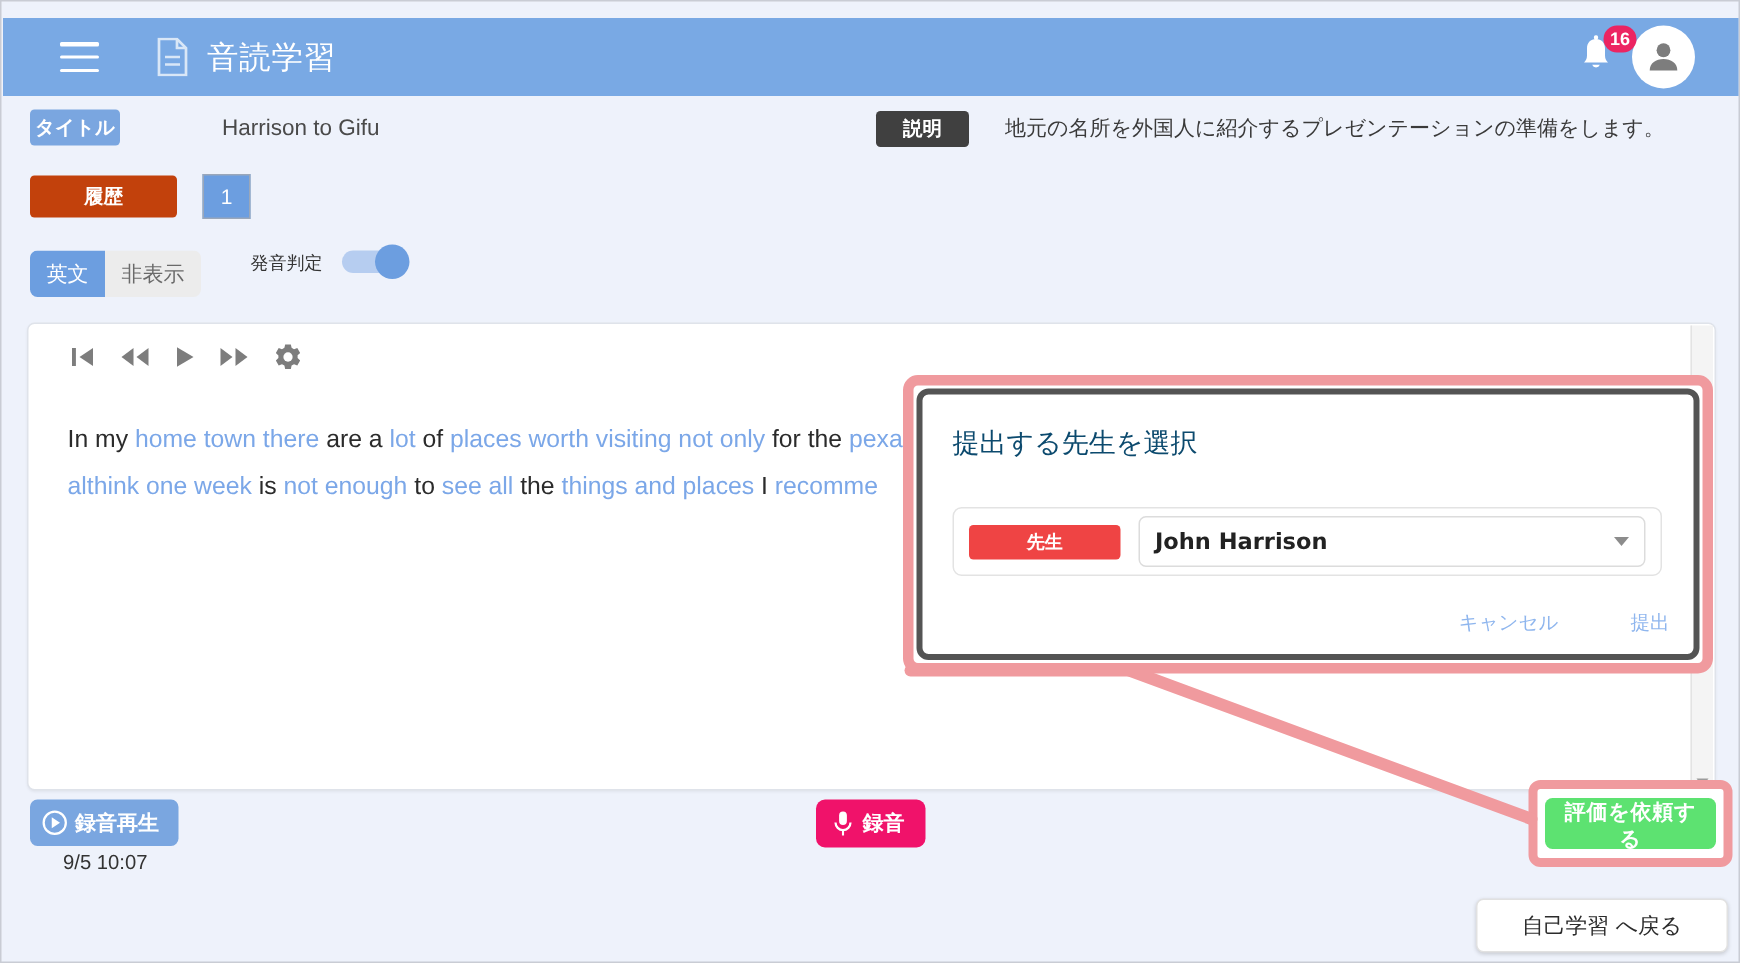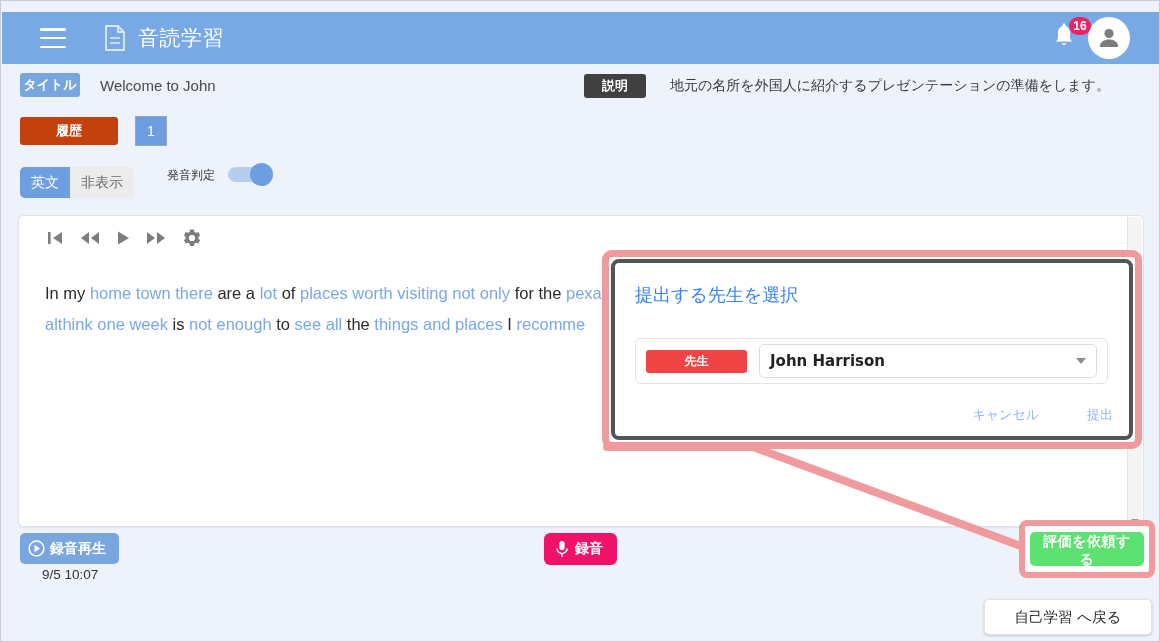--- a/index.html
+++ b/index.html
@@ -59,21 +59,21 @@
     display: inline-flex; align-items: center; justify-content: center;
     color: #ffffff; font-size: 13px; font-weight: bold;
     border-radius: 3px; height: 24px;
     font-family: "DejaVu Sans", "Liberation Sans", sans-serif;
   }
   .chip-title { background: #7aa6e0; width: 60px; }
   .chip-desc  { background: #404040; width: 62px; }
   .chip-hist  { background: #c2410c; width: 98px; height: 28px; font-size: 13px; text-align: center; }
   .chip-teacher { background: #ef4444; width: 101px; height: 23px; font-size: 12px; }
 
-  #row-title { position: absolute; left: 19px; top: 72px; display: flex; align-items: center; }
+  #row-title { position: absolute; left: 19px; top: 72px; display: flex; align-items: center; gap: 48px; }
   #title-value { margin-left: 20px; font-size: 15px; color: #4a4a4a; }
 
   #row-desc { position: absolute; left: 583px; top: 73px; display: flex; align-items: center; }
   #desc-value { margin-left: 24px; font-size: 14px; color: #3a3a3a;
     font-family: "DejaVu Sans", "Liberation Sans", sans-serif; }
 
   #row-hist { position: absolute; left: 19px; top: 115px; display: flex; align-items: center; }
   .hist-num {
     margin-left: 17px; width: 32px; height: 30px; background: #6c9ee0; color: #fff;
     font-size: 14px; display: flex; align-items: center; justify-content: center;
@@ -174,21 +174,21 @@
     border: 7px solid #f09a9e; border-radius: 10px;
     background: #ffffff;
   }
   #dialog {
     position: absolute; left: 610px; top: 258px;
     width: 522px; height: 181px;
     background: #ffffff; border: 4px solid #545454; border-radius: 8px;
   }
   #dialog-title {
     position: absolute; left: 20px; top: 20px;
-    font-size: 18px; color: #3b82f6;
+    font-size: 18px; color: #0c4a6e;
     font-family: "DejaVu Sans", "Liberation Sans", sans-serif;
   }
   #teacher-box {
     position: absolute; left: 20px; top: 75px; width: 473px; height: 46px;
     border: 1px solid #e3e3e3; border-radius: 6px;
     display: flex; align-items: center; padding: 0 10px; gap: 12px;
   }
   #teacher-select {
     flex: 1; height: 34px; border: 1px solid #dcdcdc; border-radius: 5px;
     display: flex; align-items: center; padding: 0 10px;
@@ -243,21 +243,21 @@
         <svg width="26" height="26" viewBox="0 0 26 26">
           <circle cx="13" cy="8.5" r="4.6" fill="#7d7d7d"></circle>
           <path d="M3.8 22 c0 -5 4.2 -7.6 9.2 -7.6 s9.2 2.6 9.2 7.6 Z" fill="#7d7d7d"></path>
         </svg>
       </div>
     </div>
   </div>
 
   <div id="row-title">
     <div class="chip chip-title">タイトル</div>
-    <div id="title-value">Welcome to John</div>
+    <div id="title-value">Harrison to Gifu</div>
   </div>
 
   <div id="row-desc">
     <div class="chip chip-desc">説明</div>
     <div id="desc-value">地元の名所を外国人に紹介するプレゼンテーションの準備をします。</div>
   </div>
 
   <div id="row-hist">
     <div class="chip chip-hist">履歴</div>
     <div class="hist-num">1</div>

